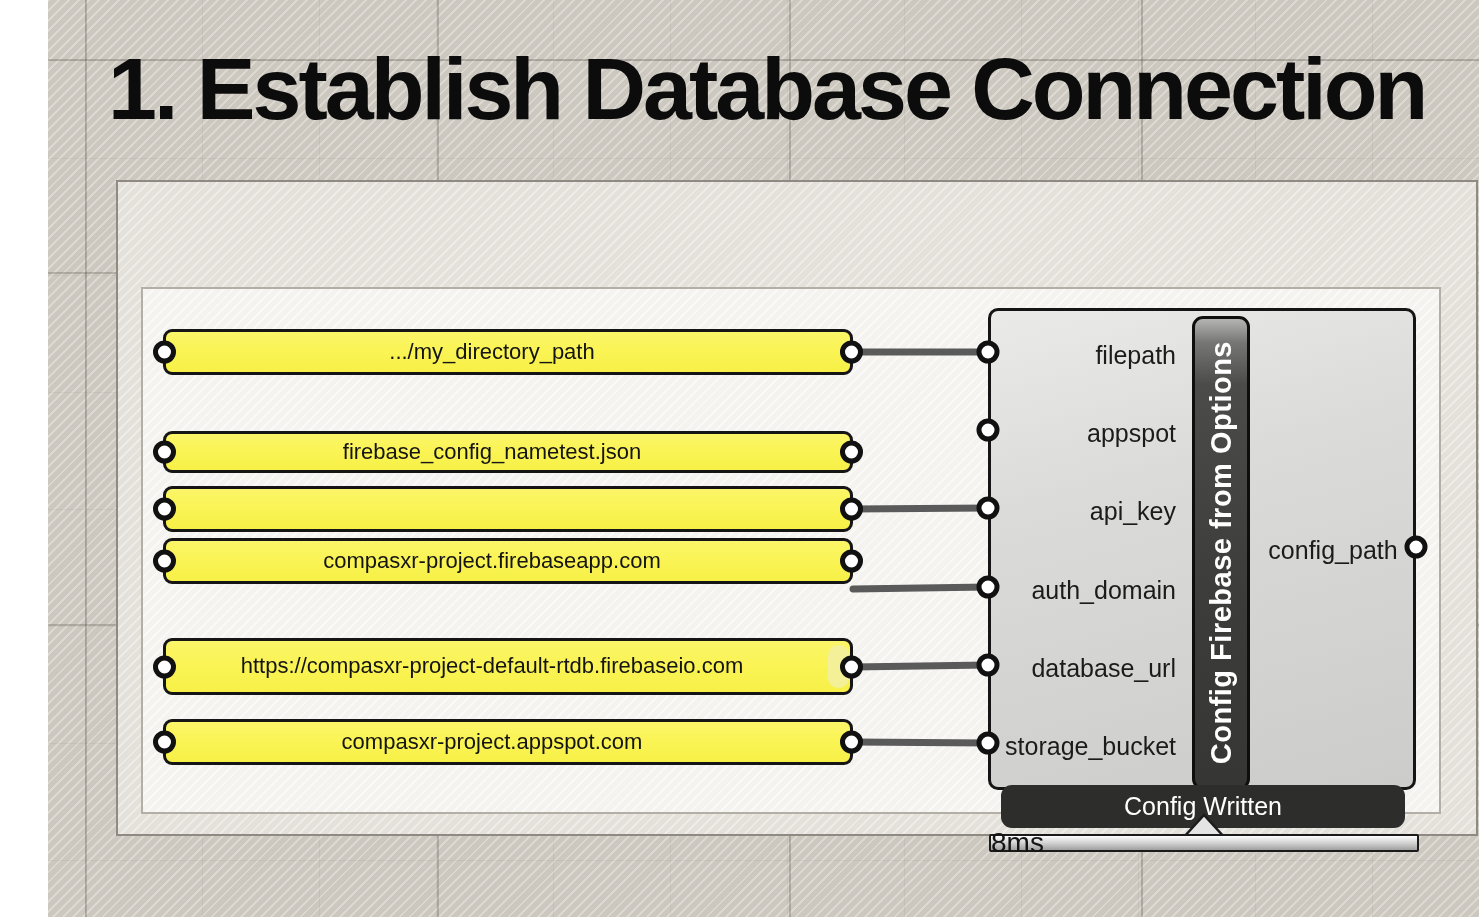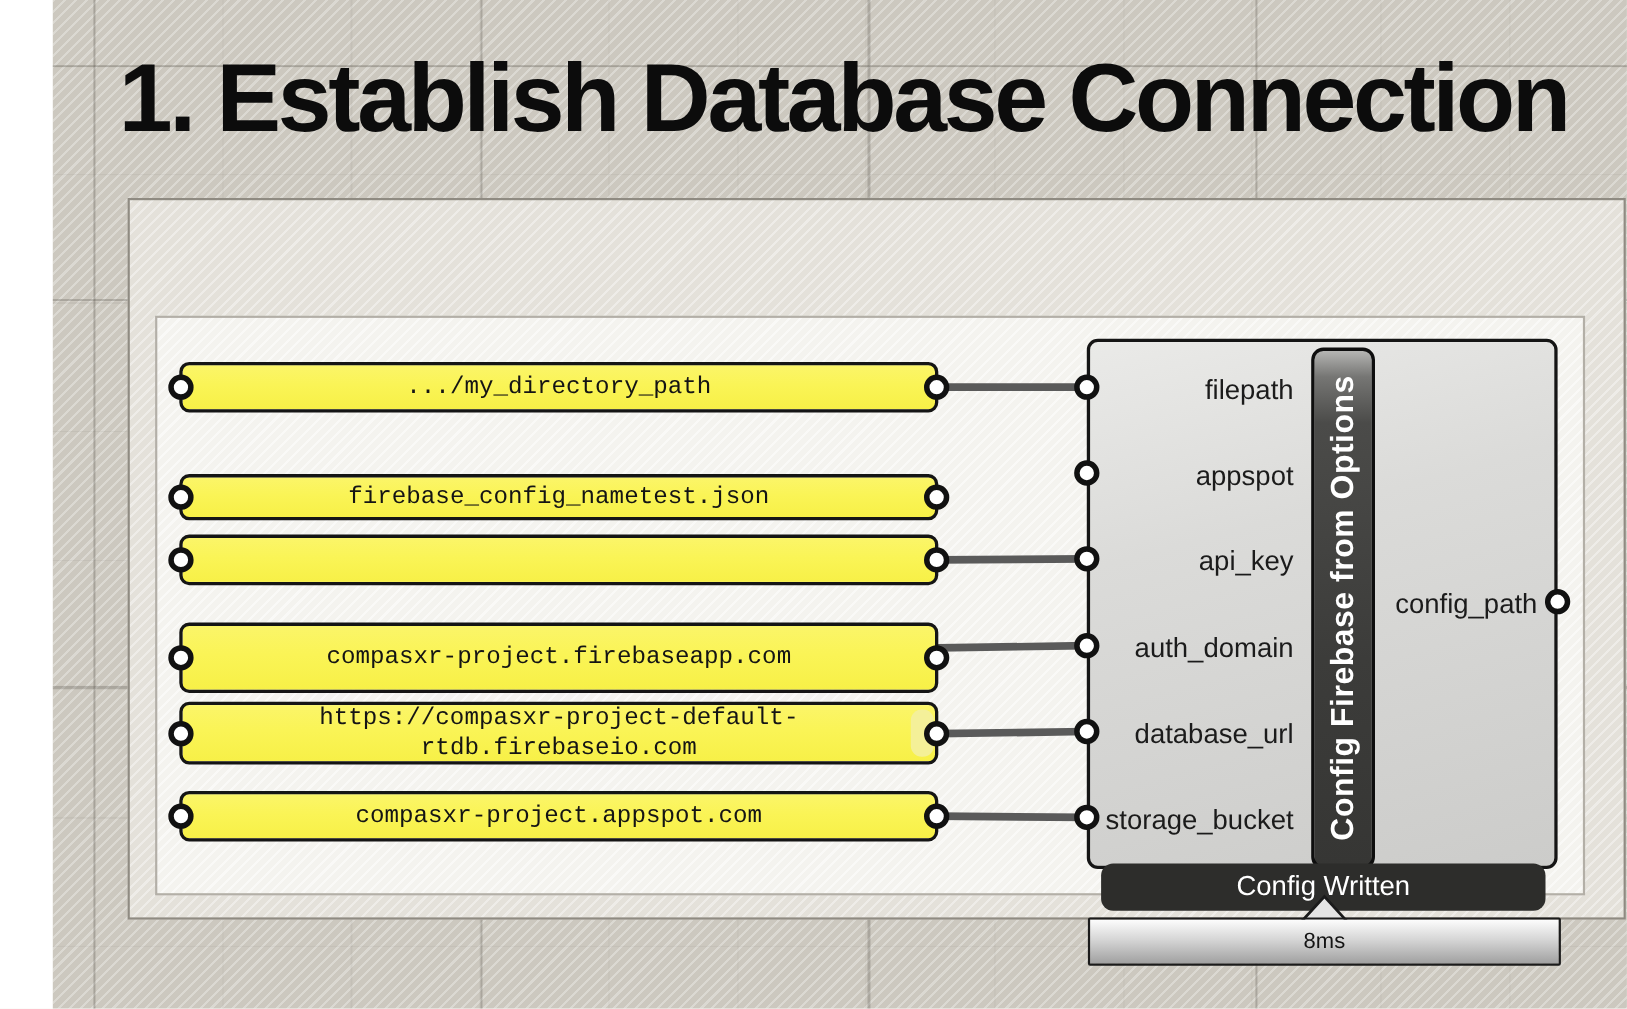--- a/index.html
+++ b/index.html
@@ -42,29 +42,29 @@
 
   
   svg.wires{position:absolute;left:0;top:0;width:1479px;height:917px;pointer-events:none;}
   svg.wires line{stroke:#5a5a5a;stroke-width:7;stroke-linecap:round;}
 
   
   .panel{
     position:absolute;left:115px;width:690px;box-sizing:border-box;
     background:linear-gradient(180deg,#fbf569 0%,#faf456 45%,#f7f047 100%);
     border:3px solid #151515;border-radius:9px;
-    display:flex;align-items:center;justify-content:center;
-    font-family:Liberation Mono, monospace;
+    display:flex;align-items:center;justify-content:flex-start;
+    font-family:Liberation Sans, sans-serif;
     font-size:22px;color:#141414;text-align:center;line-height:1.22;
   }
   .panel .ptext{display:block;width:652px;overflow-wrap:normal;}
   .p1{top:329px;height:46px;}
   .p2{top:431px;height:42px;}
   .p3{top:486px;height:46px;}
-  .p4{top:566px;height:64px;}
+  .p4{top:538px;height:46px;}
   .p5{top:638px;height:57px;}
   .p6{top:719px;height:46px;}
   .pscroll{
     position:absolute;right:1px;top:4px;bottom:4px;width:21px;
     background:#f3efa0;border-radius:10px;opacity:.9;
   }
 
   
   .socket{
     position:absolute;width:23px;height:23px;box-sizing:border-box;
@@ -101,25 +101,25 @@
 
   
   .bubble{
     position:absolute;left:953px;top:785px;width:404px;height:43px;box-sizing:border-box;
     background:#2d2d2b;border-radius:11px;
     display:flex;align-items:center;justify-content:center;
     font-size:25px;color:#fff;
   }
   svg.pointer{position:absolute;left:0;top:0;width:1479px;height:917px;pointer-events:none;}
   .timer{
-    position:absolute;left:941px;top:834px;width:430px;height:44px;box-sizing:border-box;
+    position:absolute;left:941px;top:834px;width:430px;height:18px;box-sizing:border-box;
     background:linear-gradient(180deg,#fdfdfd 0%,#d6d6d6 45%,#a0a0a0 100%);
     border:2px solid #1b1b1b;border-radius:2px;
-    display:flex;align-items:center;justify-content:center;
-    font-size:20px;color:#141414;
+    display:flex;align-items:center;justify-content:flex-start;
+    font-size:28px;color:#141414;
   }
 </style>
 </head>
 <body>
 
 <div class="canvas">
 
   <h1 class="title">1. Establish Database Connection</h1>
 
   <div class="group-outer">

